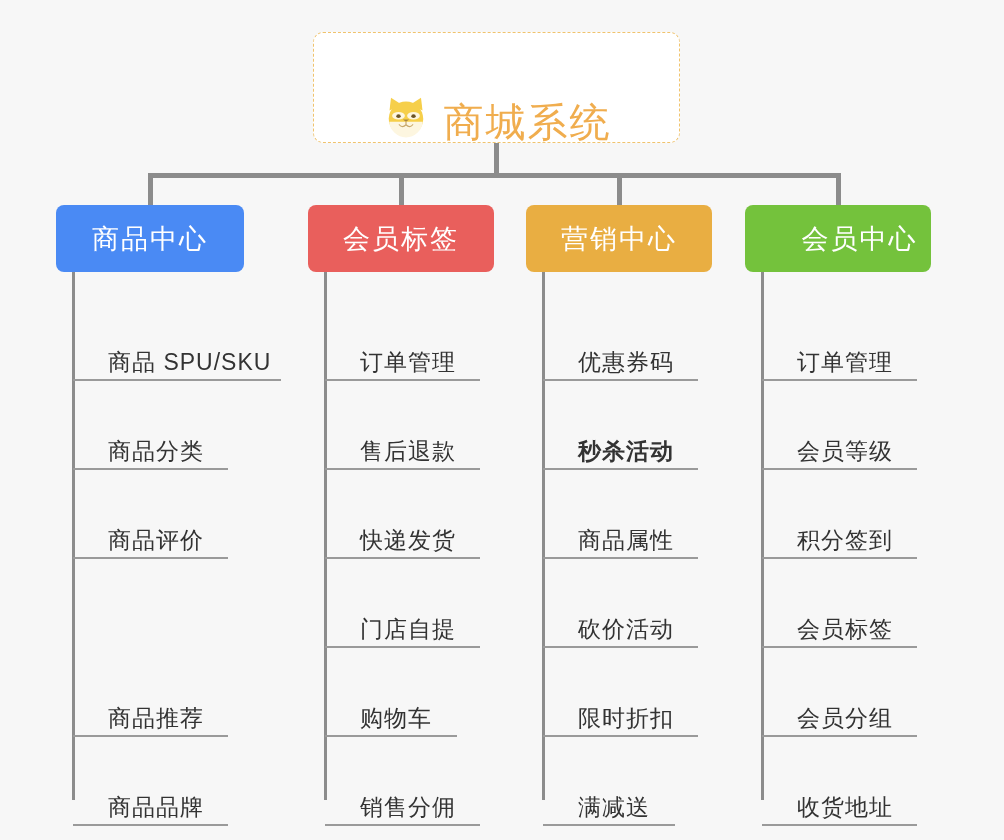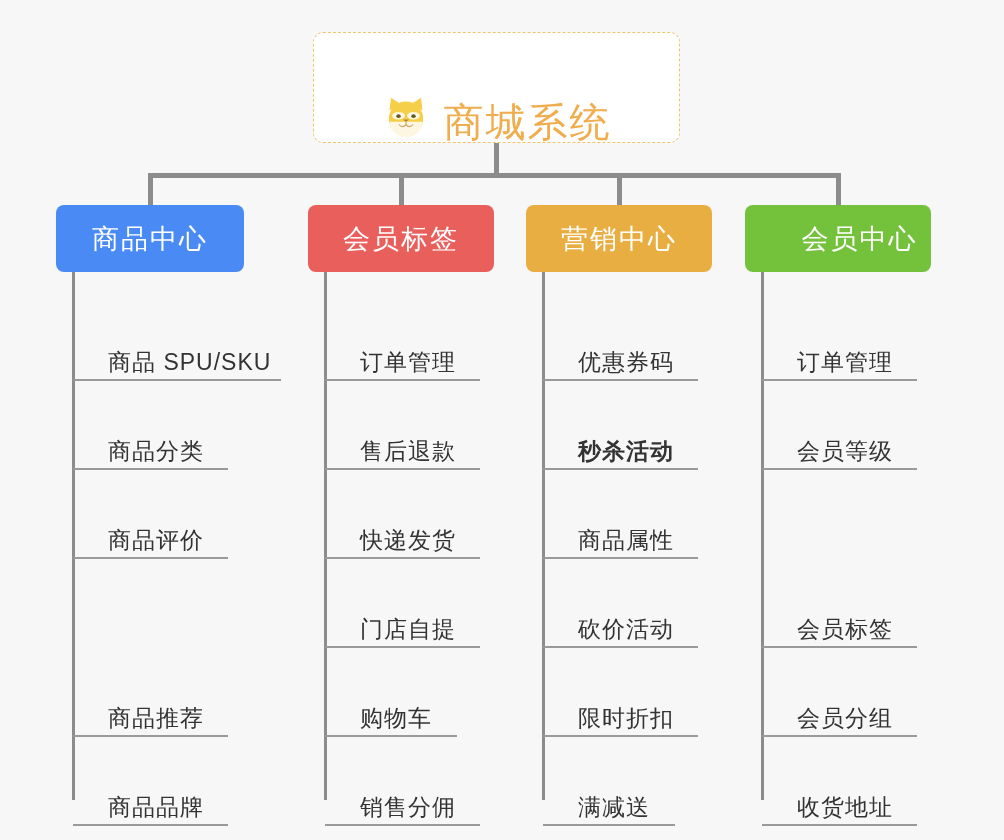--- a/index.html
+++ b/index.html
@@ -206,20 +206,24 @@
       <div class="column" style="left: 761px; top: 272px; height: 528px; width: 280px;">
         <div class="spine" style="height: 528px;"></div>
         <div class="leaf" style="top: 20px; height: 89px; width: 165px;">
           <span class="leaf-label">订单管理</span>
           <div class="leaf-rule" style="width: 155px; background: rgb(154, 154, 154);"></div>
         </div>
         <div class="leaf" style="top: 109px; height: 89px; width: 165px;">
           <span class="leaf-label">会员等级</span>
           <div class="leaf-rule" style="width: 155px; background: rgb(154, 154, 154);"></div>
         </div>
+        <div class="leaf" style="top: 198px; height: 89px; width: 165px;">
+          <span class="leaf-label">积分签到</span>
+          <div class="leaf-rule" style="width: 155px; background: rgb(154, 154, 154);"></div>
+        </div>
         <div class="leaf" style="top: 376px; height: 89px; width: 165px;">
           <span class="leaf-label">会员分组</span>
           <div class="leaf-rule" style="width: 155px; background: rgb(154, 154, 154);"></div>
         </div>
         <div class="leaf" style="top: 287px; height: 89px; width: 165px;">
           <span class="leaf-label">会员标签</span>
           <div class="leaf-rule" style="width: 155px; background: rgb(154, 154, 154);"></div>
         </div>
         <div class="leaf" style="top: 465px; height: 89px; width: 165px;">
           <span class="leaf-label">收货地址</span>

